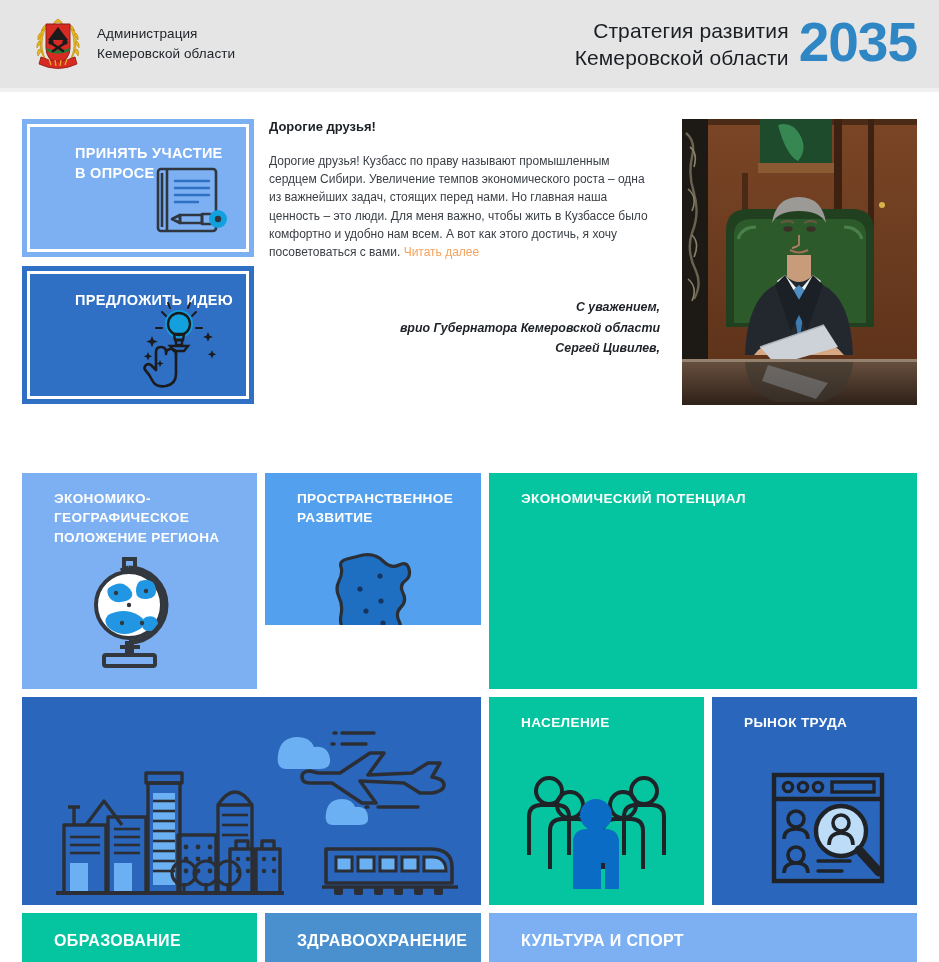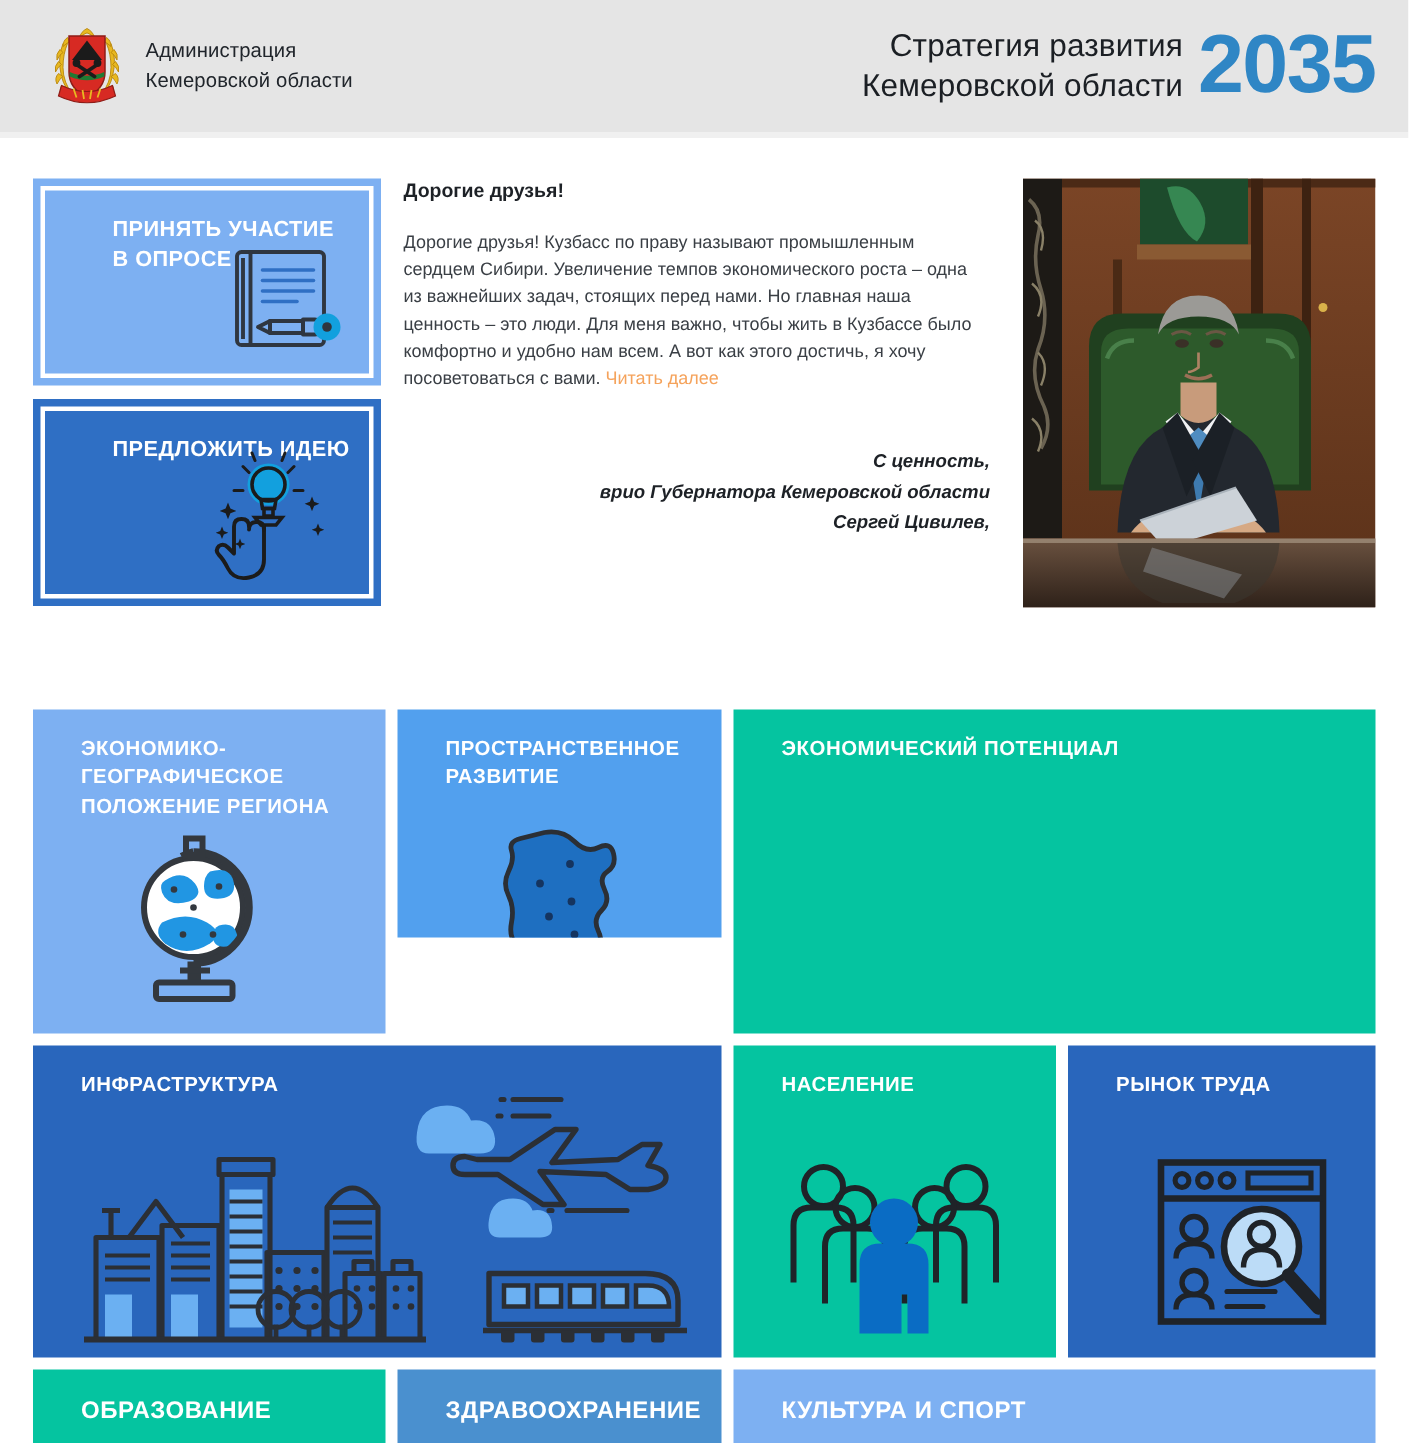--- a/index.html
+++ b/index.html
@@ -293,21 +293,21 @@
     </div>
   </div>
 
   <div class="letter">
     <div class="letter-greet">Дорогие друзья!</div>
     <div class="letter-body">
       <span>Дорогие друзья! Кузбасс по праву называют промышленным сердцем Сибири. Увеличение темпов экономического роста – одна из важнейших задач, стоящих перед нами. Но главная наша ценность – это люди. Для меня важно, чтобы жить в Кузбассе было комфортно и удобно нам всем. А вот как этого достичь, я хочу посоветоваться с вами.</span>
       <span class="read-more">Читать далее</span>
     </div>
     <div class="signature">
-      <div>С ценность,</div>
+      <div>С уважением,</div>
       <div>врио Губернатора Кемеровской области</div>
       <div>Сергей Цивилев,</div>
     </div>
   </div>
 
   <div class="photo-wrap">
     <svg class="photo" viewBox="0 0 235 286" aria-hidden="true">
       <defs>
         <linearGradient id="wood" x1="0" y1="0" x2="0" y2="1">
           <stop offset="0" stop-color="#7b4526"></stop>
@@ -427,21 +427,20 @@
     </div>
 
     <div class="tile c-teal t-econ">
       <div class="tile-title">ЭКОНОМИЧЕСКИЙ ПОТЕНЦИАЛ</div>
     </div>
   </div>
 
   <div class="grid-row row2">
 
     <div class="tile c-darkblue t-infra">
-      <div class="tile-title">ИНФРАСТРУКТУРА</div>
       <span class="tile-art">
         <svg viewBox="0 0 459 208" width="459" height="208" aria-hidden="true">
 
           <g stroke="#2b2f35" stroke-width="3.4" fill="none" stroke-linejoin="round">
             <rect x="42" y="128" width="42" height="68"></rect>
             <rect x="86" y="120" width="38" height="76"></rect>
             <rect x="126" y="86" width="32" height="110"></rect>
             <rect x="156" y="138" width="38" height="58"></rect>
             <rect x="196" y="108" width="34" height="88"></rect>
             <rect x="208" y="152" width="24" height="44"></rect>

